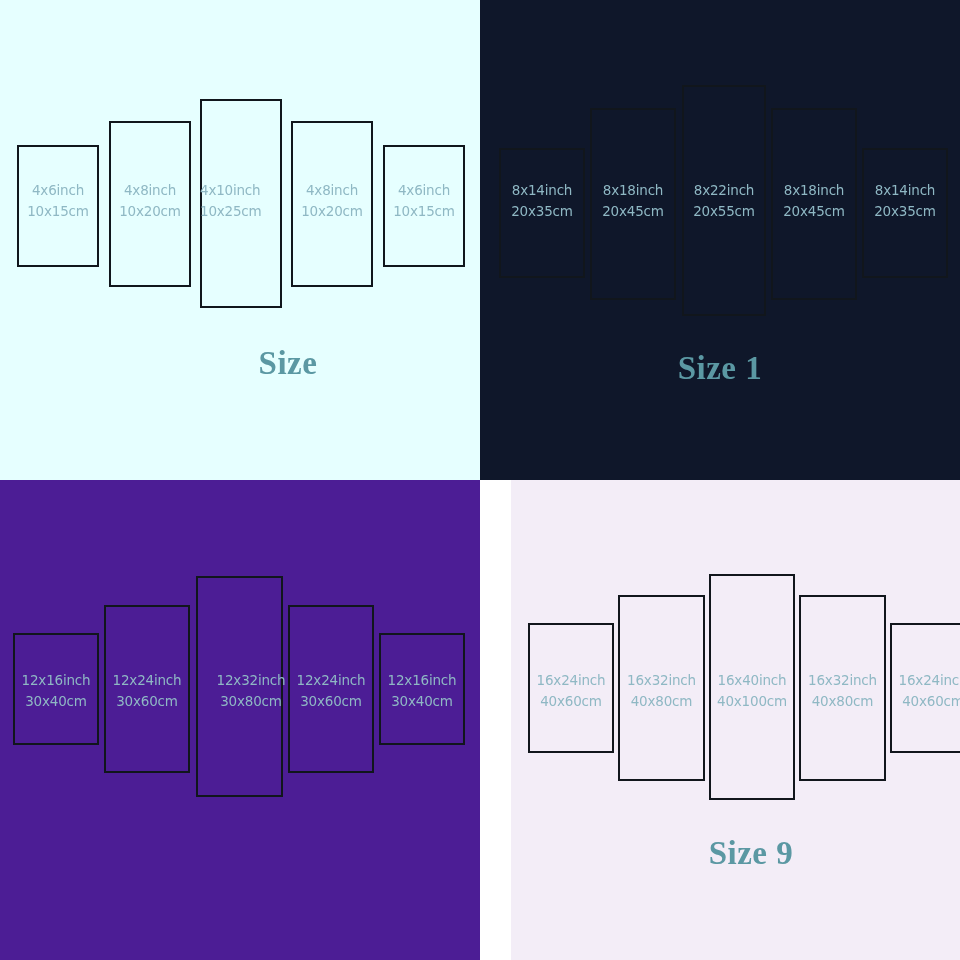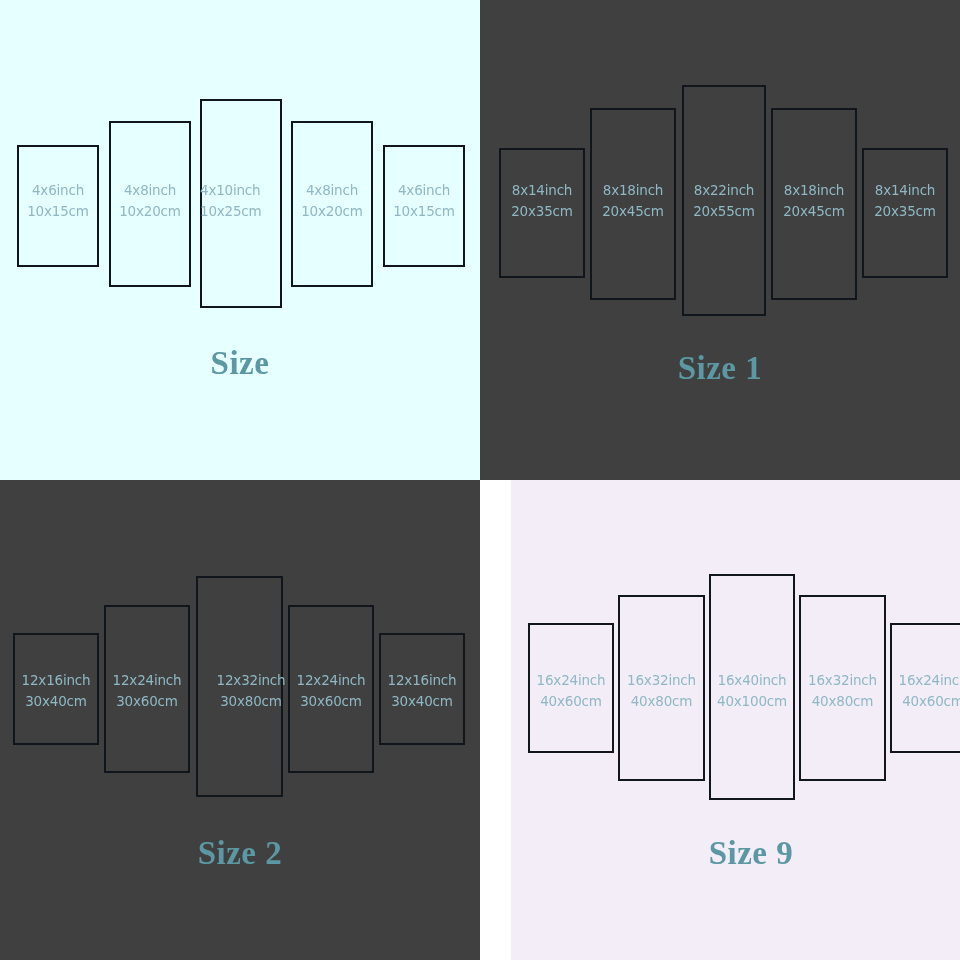--- a/index.html
+++ b/index.html
@@ -82,23 +82,23 @@
         <span class="ln">10x25cm</span>
       </div>
       <div class="label-slot" style="left: 291px; top: 180px; width: 82px; color: rgb(143, 184, 196);">
         <span class="ln">4x8inch</span>
         <span class="ln">10x20cm</span>
       </div>
       <div class="label-slot" style="left: 383px; top: 180px; width: 82px; color: rgb(143, 184, 196);">
         <span class="ln">4x6inch</span>
         <span class="ln">10x15cm</span>
       </div>
-      <div class="quad-title" style="top: 345px; color: rgb(91, 152, 163);">Size</div>
+      <div class="quad-title" style="top: 345px; color: rgb(91, 152, 163); margin-left: 48px;">Size</div>
     </div>
-    <div class="quadrant q-tr" style="background: #404040;">
+    <div class="quadrant q-tr" style="background: #0f172a;">
       <div class="panel" style="left: 19px; top: 148px; width: 86px; height: 130px; border-color: rgb(17, 22, 28);"></div>
       <div class="panel" style="left: 110px; top: 108px; width: 86px; height: 192px; border-color: rgb(17, 22, 28);"></div>
       <div class="panel" style="left: 202px; top: 85px; width: 84px; height: 231px; border-color: rgb(17, 22, 28);"></div>
       <div class="panel" style="left: 291px; top: 108px; width: 86px; height: 192px; border-color: rgb(17, 22, 28);"></div>
       <div class="panel" style="left: 382px; top: 148px; width: 86px; height: 130px; border-color: rgb(17, 22, 28);"></div>
       <div class="label-slot" style="left: 19px; top: 180px; width: 86px; color: rgb(143, 184, 196);">
         <span class="ln">8x14inch</span>
         <span class="ln">20x35cm</span>
       </div>
       <div class="label-slot" style="left: 110px; top: 180px; width: 86px; color: rgb(143, 184, 196);">
@@ -112,21 +112,21 @@
       <div class="label-slot" style="left: 291px; top: 180px; width: 86px; color: rgb(143, 184, 196);">
         <span class="ln">8x18inch</span>
         <span class="ln">20x45cm</span>
       </div>
       <div class="label-slot" style="left: 382px; top: 180px; width: 86px; color: rgb(143, 184, 196);">
         <span class="ln">8x14inch</span>
         <span class="ln">20x35cm</span>
       </div>
       <div class="quad-title" style="top: 342px; color: rgb(91, 152, 163); margin-top: 8px;">Size 1</div>
     </div>
-    <div class="quadrant q-bl" style="background: #404040;">
+    <div class="quadrant q-bl" style="background: #4c1d95;">
       <div class="panel" style="left: 13px; top: 153px; width: 86px; height: 112px; border-color: rgb(17, 22, 28);"></div>
       <div class="panel" style="left: 104px; top: 125px; width: 86px; height: 168px; border-color: rgb(17, 22, 28);"></div>
       <div class="panel" style="left: 196px; top: 96px; width: 87px; height: 221px; border-color: rgb(17, 22, 28);"></div>
       <div class="panel" style="left: 288px; top: 125px; width: 86px; height: 168px; border-color: rgb(17, 22, 28);"></div>
       <div class="panel" style="left: 379px; top: 153px; width: 86px; height: 112px; border-color: rgb(17, 22, 28);"></div>
       <div class="label-slot" style="left: 13px; top: 190px; width: 86px; color: rgb(143, 184, 196);">
         <span class="ln">12x16inch</span>
         <span class="ln">30x40cm</span>
       </div>
       <div class="label-slot" style="left: 104px; top: 190px; width: 86px; color: rgb(143, 184, 196);">
@@ -138,21 +138,20 @@
         <span class="ln">30x80cm</span>
       </div>
       <div class="label-slot" style="left: 288px; top: 190px; width: 86px; color: rgb(143, 184, 196);">
         <span class="ln">12x24inch</span>
         <span class="ln">30x60cm</span>
       </div>
       <div class="label-slot" style="left: 379px; top: 190px; width: 86px; color: rgb(143, 184, 196);">
         <span class="ln">12x16inch</span>
         <span class="ln">30x40cm</span>
       </div>
-      <div class="quad-title" style="top: 355px; color: rgb(91, 152, 163);">Size 2</div>
     </div>
     <div class="quadrant q-br" style="background: rgb(243, 237, 247);">
       <div class="panel" style="left: 17px; top: 143px; width: 86px; height: 130px; border-color: rgb(17, 22, 28);"></div>
       <div class="panel" style="left: 107px; top: 115px; width: 87px; height: 186px; border-color: rgb(17, 22, 28);"></div>
       <div class="panel" style="left: 198px; top: 94px; width: 86px; height: 226px; border-color: rgb(17, 22, 28);"></div>
       <div class="panel" style="left: 288px; top: 115px; width: 87px; height: 186px; border-color: rgb(17, 22, 28);"></div>
       <div class="panel" style="left: 379px; top: 143px; width: 86px; height: 130px; border-color: rgb(17, 22, 28);"></div>
       <div class="label-slot" style="left: 17px; top: 190px; width: 86px; color: rgb(143, 184, 196);">
         <span class="ln">16x24inch</span>
         <span class="ln">40x60cm</span>

